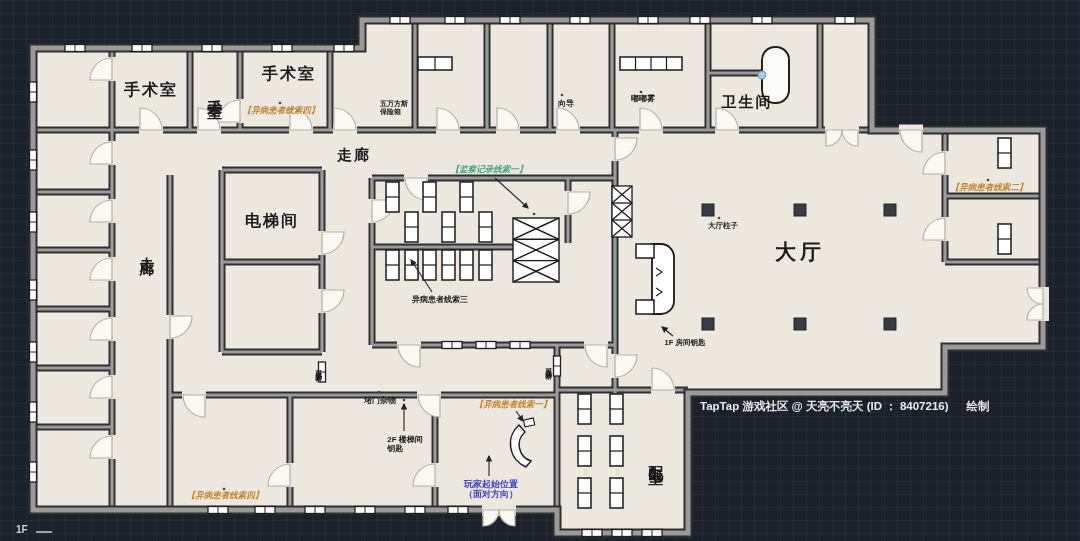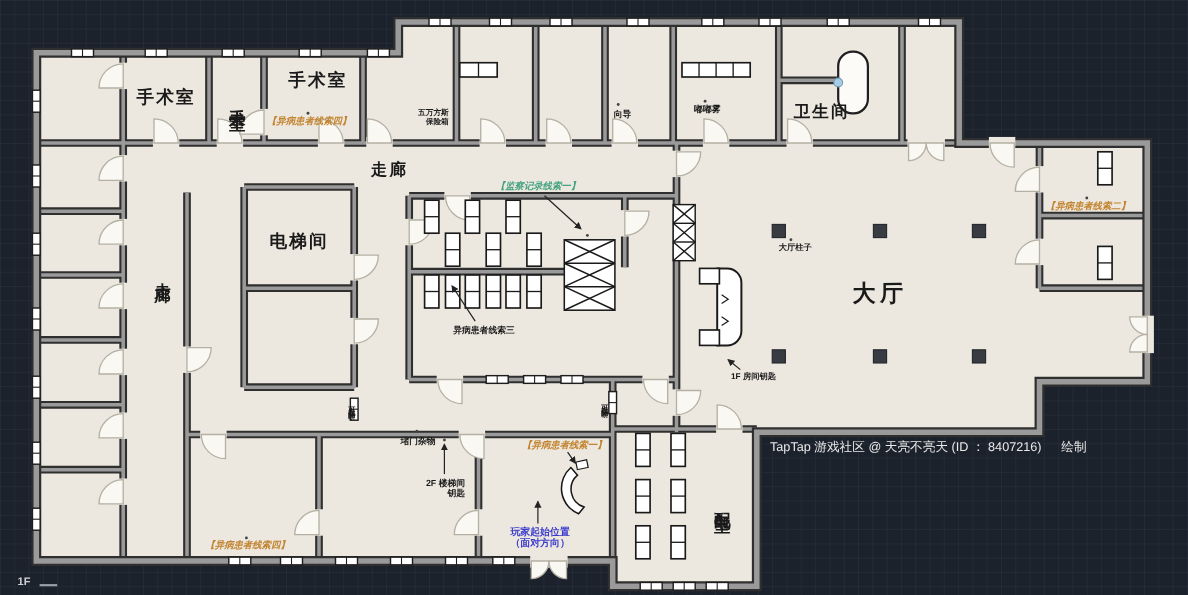--- a/index.html
+++ b/index.html
@@ -7,36 +7,36 @@
     position:relative;width:1080px;height:541px;overflow:hidden;
     background-color:#1c222c;
     background-image:
       linear-gradient(rgba(130,150,185,.07) 1px,transparent 1px),
       linear-gradient(90deg,rgba(130,150,185,.07) 1px,transparent 1px);
     background-size:13px 13px;
     font-family:"Liberation Sans","DejaVu Sans",sans-serif;
   }
   .stage svg{position:absolute;left:0;top:0;}
   .lbl{position:absolute;transform:translate(-50%,-50%);white-space:nowrap;
-       color:#1a1a1a;text-align:right;line-height:1.15;}
+       color:#1a1a1a;text-align:left;line-height:1.15;}
   .b21{font-size:21px;font-weight:700;letter-spacing:4px;}
   .b16{font-size:16px;font-weight:700;letter-spacing:2px;}
   .b15{font-size:15px;font-weight:700;letter-spacing:2px;}
   .sm8{font-size:8px;font-weight:700;}
   .sm75{font-size:7.5px;font-weight:700;}
   .tn7{font-size:7px;font-weight:700;}
   .tn65{font-size:6.5px;font-weight:700;}
   .vert{writing-mode:vertical-rl;text-orientation:upright;letter-spacing:2px;}
   .clue{font-size:8.5px;font-weight:700;font-style:italic;}
   .orange{color:#c2832f;}
   .green{color:#46a381;}
   .blue{color:#3c3ccc;font-size:9px;font-weight:700;}
   .lines span{display:block;}
   .footer{position:absolute;left:700px;top:399px;color:#e9e9e9;
-          font-size:11.5px;font-weight:400;white-space:nowrap;}
+          font-size:11.5px;font-weight:700;white-space:nowrap;}
   .footer .suffix{margin-left:18px;}
   .floor-marker{position:absolute;left:16px;top:524px;color:#cdd2d9;
           font-size:10px;font-weight:700;text-align:center;}
   .floor-dash{position:absolute;left:36px;top:531px;width:16px;height:2px;background:#98a0aa;}
 </style>
 </head>
 <body>
 
 <div class="stage">
 
@@ -303,21 +303,21 @@
     <span>保险箱</span>
   </div>
   <div class="lbl sm8" style="left:566px;top:104px">向导</div>
   <div class="lbl sm8" style="left:643px;top:99px">嘟嘟雾</div>
 
   <div class="lbl b15" style="left:747px;top:102px">卫生间</div>
 
   <div class="lbl clue green" style="left:489px;top:170px">【监察记录线索一】</div>
   <div class="lbl clue orange" style="left:989px;top:188px">【异病患者线索二】</div>
 
-  <div class="lbl b21" style="left:800px;top:268px">大厅</div>
+  <div class="lbl b21" style="left:800px;top:252px">大厅</div>
   <div class="lbl sm75" style="left:723px;top:226px">大厅柱子</div>
   <div class="lbl sm75" style="left:685px;top:343px">1F 房间钥匙</div>
 
   <div class="lbl sm8" style="left:440px;top:300px">异病患者线索三</div>
   <div class="lbl tn65 vert" style="left:319px;top:368px">可视隔断</div>
   <div class="lbl tn65 vert" style="left:549px;top:366px">可视隔断</div>
   <div class="lbl sm8" style="left:380px;top:401px">堵门杂物</div>
 
   <div class="lbl sm8 lines" style="left:405px;top:444px">
     <span>2F 楼梯间</span>

